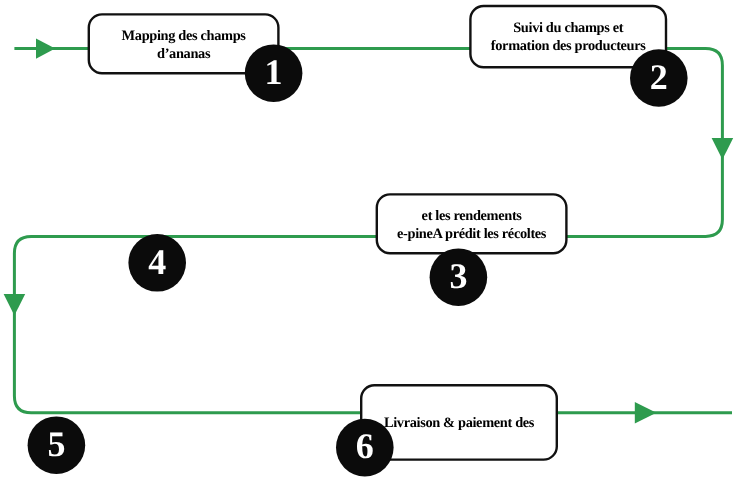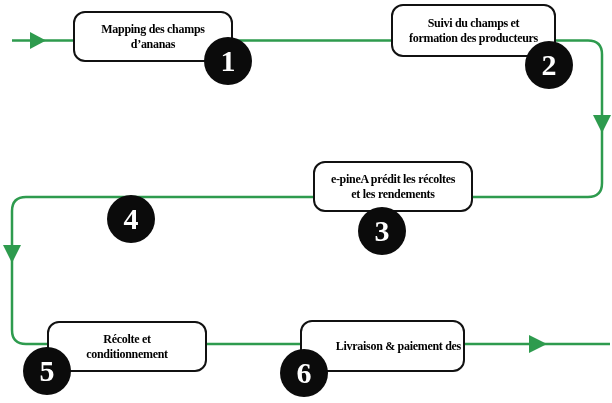--- a/index.html
+++ b/index.html
@@ -57,21 +57,21 @@
     align-items: center;
     justify-content: center;
     z-index: 3;
   }
   
   #box1 { left: 73px;  top: 11px;  width: 160px; height: 51px; }
   #box2 { left: 391px; top: 4px;   width: 165px; height: 53px; }
   #box3 { left: 313px; top: 161px; width: 160px; height: 51px; }
   #box4 { left: 48px;  top: 155px; width: 165px; height: 52px; }
   #box5 { left: 47px;  top: 321px; width: 160px; height: 51px; }
-  #box6 { left: 300px; top: 320px; width: 165px; height: 52px; align-items: flex-end; }
+  #box6 { left: 300px; top: 320px; width: 165px; height: 64px; }
   
   #circ1 { left: 204px; top: 37px; }
   #circ2 { left: 525px; top: 41px; }
   #circ3 { left: 358px; top: 207px; }
   #circ4 { left: 107px; top: 195px; }
   #circ5 { left: 23px;  top: 347px; }
   #circ6 { left: 280px; top: 349px; }
 </style>
 </head>
 <body>
@@ -89,26 +89,22 @@
 
   <div class="step-box" id="box1">
     <span class="ln">Mapping des champs</span>
     <span class="ln">d’ananas</span>
   </div>
   <div class="step-box" id="box2">
     <span class="ln">Suivi du champs et</span>
     <span class="ln">formation des producteurs</span>
   </div>
   <div class="step-box" id="box3">
+    <span class="ln">et les rendements</span>
     <span class="ln">e-pineA prédit les récoltes</span>
-    <span class="ln">et les rendements</span>
-  </div>
-  <div class="step-box" id="box5">
-    <span class="ln">Récolte et</span>
-    <span class="ln">conditionnement</span>
   </div>
   <div class="step-box" id="box6">
     <span class="ln">Livraison &amp; paiement des</span>
   </div>
 
   <div class="num-circle" id="circ1">
     <span>1</span>
   </div>
   <div class="num-circle" id="circ2">
     <span>2</span>

